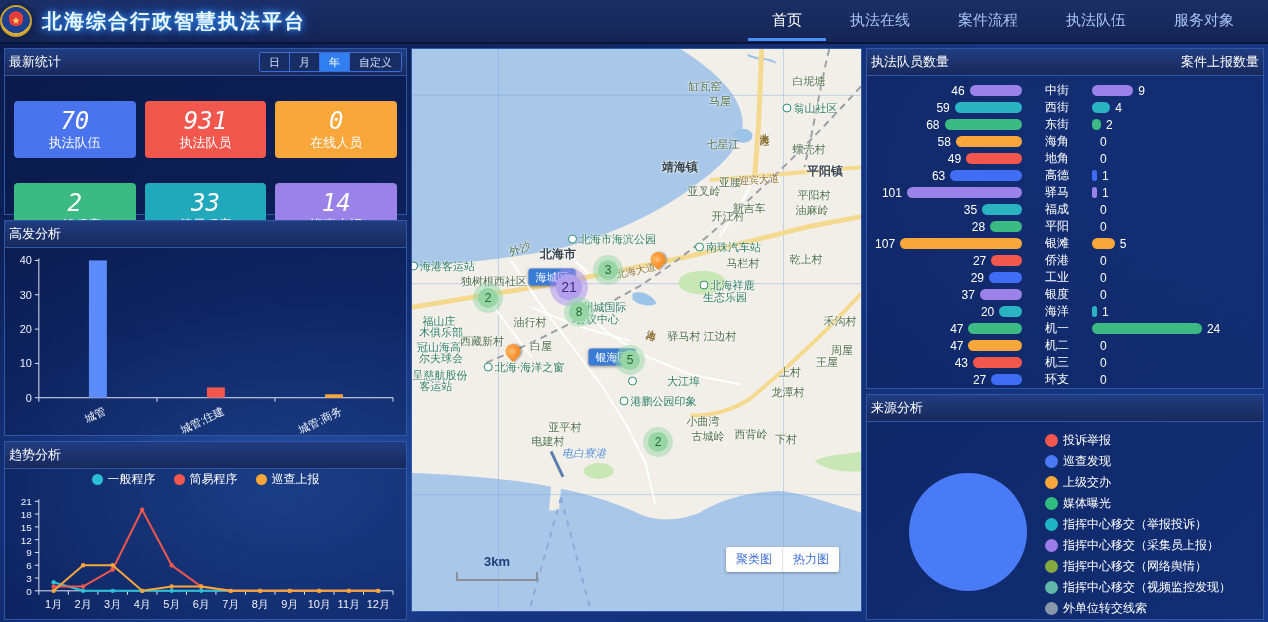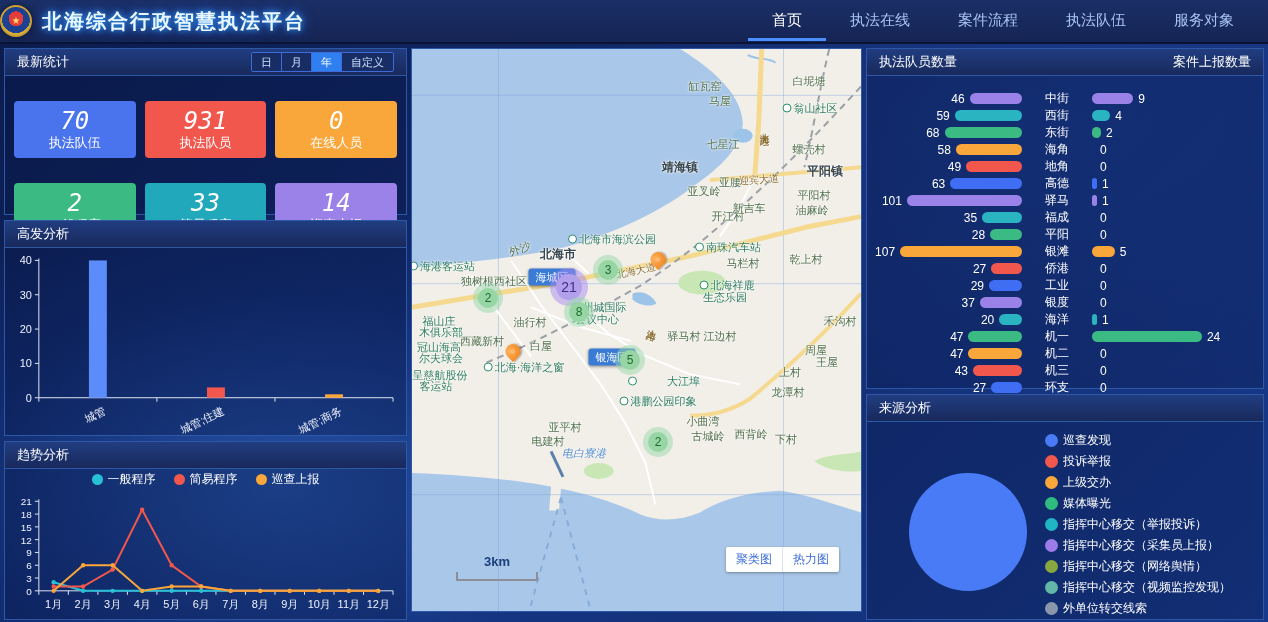--- a/index.html
+++ b/index.html
@@ -22,40 +22,40 @@
     text-shadow:0 0 6px #2fa8ff,0 0 14px #2f6bff;}
   .nav{display:flex;align-items:center;padding-right:10px;height:100%;}
   .nav-item{font-size:15px;color:#a9c4f2;padding:10px 24px 8px;cursor:pointer;border-bottom:3px solid transparent;}
   .nav-item.active{color:#ffffff;border-bottom:3px solid #4a90ff;}
   
   .main{display:flex;gap:4px;padding:4px;height:572px;box-sizing:border-box;}
   .col-left{width:403px;display:flex;flex-direction:column;gap:5px;}
   .col-map{flex:1;position:relative;}
   .col-right{width:398px;display:flex;flex-direction:column;gap:5px;}
   .panel{border:1px solid #2e57a5;background:rgba(8,20,62,.30);box-sizing:border-box;position:relative;}
-  .panel-hd{height:26px;line-height:26px;padding:0 12px;font-size:13px;color:#fff;
+  .panel-hd{height:26px;line-height:26px;padding:0 4px;font-size:13px;color:#fff;
     background:linear-gradient(180deg,#213d80,#18295c);border-bottom:1px solid #2e57a5;
     display:flex;justify-content:space-between;align-items:center;gap:20px;}
   
   .tabgroup{display:flex;border:1px solid #3b6cd8;border-radius:2px;overflow:hidden;height:18px;}
   .tab{font-size:11px;line-height:18px;padding:0 9px;color:#cfe0ff;background:#17are;
     background:#172d63;cursor:pointer;border-left:1px solid #3b6cd8;}
   .tab:first-child{border-left:none;}
   .tab.active{background:#2f7ff0;color:#fff;}
   .cards{display:grid;grid-template-columns:1fr 1fr 1fr;gap:9px;padding:9px;}
   .card{height:57px;border-radius:4px;display:flex;flex-direction:column;align-items:center;justify-content:center;margin-top:16px;}
   .card .num{font-family:"DejaVu Sans Mono",monospace;font-style:italic;font-size:24px;line-height:26px;}
   .card .lbl{font-size:13px;line-height:18px;}
   
   .chart-box{padding:4px 4px 0 4px;}
   .legend-row{display:flex;justify-content:center;gap:18px;height:20px;align-items:center;}
   .legend-item{display:flex;align-items:center;gap:5px;font-size:12px;color:#fff;cursor:pointer;}
   .dot{width:11px;height:11px;border-radius:50%;}
   
-  .team-rows{padding:6px 20px 2px 4px;margin-top:8px;}
+  .team-rows{padding:6px 20px 2px 4px;}
   .team-row{display:flex;align-items:center;height:17px;font-size:12px;}
   .tl{display:flex;justify-content:flex-end;align-items:center;width:160px;}
   .tc{width:74px;text-align:center;color:#fff;}
   .tr{display:flex;align-items:center;width:160px;}
   .hbar{height:11px;border-radius:5.5px;}
   .tval{color:#fff;}
   .tl .tval{margin-right:5px;}
   .tr .tval{margin-left:5px;}
   
   .source-body{display:flex;align-items:center;padding:10px 8px 8px 14px;}
@@ -390,21 +390,21 @@
             </div>
             <div class="ml v" style="left: 428px; top: 272px;">
               <span>禾沟村</span>
             </div>
             <div class="ml v" style="left: 272px; top: 287px;">
               <span>驿马村</span>
             </div>
             <div class="ml v" style="left: 308px; top: 287px;">
               <span>江边村</span>
             </div>
-            <div class="ml v" style="left: 404px; top: 301px;">
+            <div class="ml v" style="left: 430px; top: 301px;">
               <span>周屋</span>
             </div>
             <div class="ml v" style="left: 415px; top: 313px;">
               <span>王屋</span>
             </div>
             <div class="ml v" style="left: 378px; top: 323px;">
               <span>上村</span>
             </div>
             <div class="ml v" style="left: 376px; top: 343px;">
               <span>龙潭村</span>
@@ -735,26 +735,26 @@
       </div>
 
       <div class="panel" style="height:226px">
         <div class="panel-hd">
           <span>来源分析</span>
         </div>
         <div class="source-body">
           <div class="pie" id="srcPie" style="background: conic-gradient(rgb(74, 123, 247) 0%, rgb(74, 123, 247) 100%, rgb(242, 87, 77) 100%, rgb(242, 87, 77) 100%, rgb(249, 166, 58) 100%, rgb(249, 166, 58) 100%, rgb(47, 189, 127) 100%, rgb(47, 189, 127) 100%, rgb(31, 181, 196) 100%, rgb(31, 181, 196) 100%, rgb(155, 124, 232) 100%, rgb(155, 124, 232) 100%, rgb(134, 168, 63) 100%, rgb(134, 168, 63) 100%, rgb(98, 183, 168) 100%, rgb(98, 183, 168) 100%, rgb(138, 151, 171) 100%, rgb(138, 151, 171) 100%);"></div>
           <div class="src-legend" id="srcLegend">
               <div class="legend-item">
+                <div class="dot" style="background: rgb(242, 87, 77); width: 13px; height: 13px;"></div>
+                <span>投诉举报</span>
+              </div>
+              <div class="legend-item">
                 <div class="dot" style="background: rgb(74, 123, 247); width: 13px; height: 13px;"></div>
                 <span>巡查发现</span>
-              </div>
-              <div class="legend-item">
-                <div class="dot" style="background: rgb(242, 87, 77); width: 13px; height: 13px;"></div>
-                <span>投诉举报</span>
               </div>
               <div class="legend-item">
                 <div class="dot" style="background: rgb(249, 166, 58); width: 13px; height: 13px;"></div>
                 <span>上级交办</span>
               </div>
               <div class="legend-item">
                 <div class="dot" style="background: rgb(47, 189, 127); width: 13px; height: 13px;"></div>
                 <span>媒体曝光</span>
               </div>
               <div class="legend-item">

